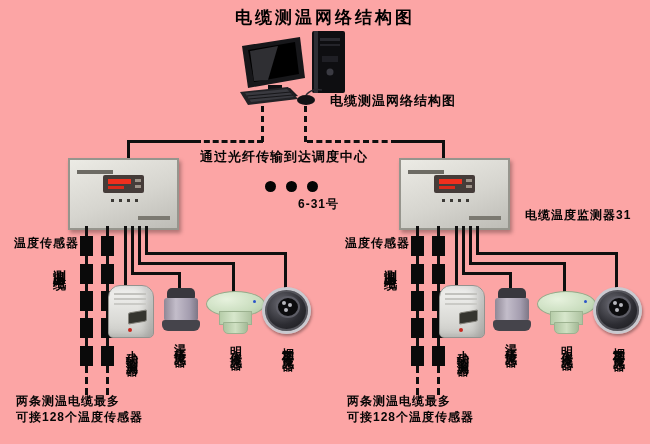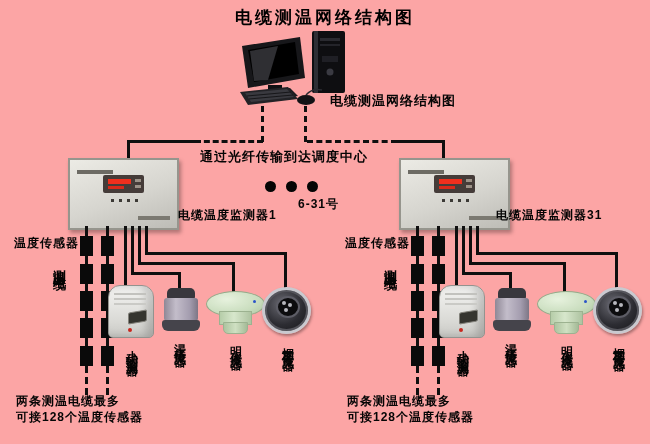--- a/index.html
+++ b/index.html
@@ -139,21 +139,20 @@
     <div class="device">
       <div class="model-strip"></div>
       <div class="led">
           <i class="r1"></i>
           <i class="r2"></i>
           <i class="mark"></i>
         </div>
       <div class="btns"></div>
       <div class="tag"></div>
     </div>
-    <div class="lbl lbl-12" style="left:178px; top:52px;">电缆温度监测器1</div>
     <div class="lbl lbl-12" style="left:14px; top:80px;">温度传感器</div>
     <div class="lbl lbl-13 vtext" style="left:50px; top:104px;">测温电缆</div>
 
     <div class="cable" style="left:80px;">
       <div class="cline"></div>
       <div class="blk" style="top:10px;"></div>
       <div class="blk" style="top:38px;"></div>
       <div class="blk" style="top:65px;"></div>
       <div class="blk" style="top:92px;"></div>
       <div class="blk" style="top:120px;"></div>
@@ -218,21 +217,21 @@
     <div class="device">
       <div class="model-strip"></div>
       <div class="led">
           <i class="r1"></i>
           <i class="r2"></i>
           <i class="mark"></i>
         </div>
       <div class="btns"></div>
       <div class="tag"></div>
     </div>
-    <div class="lbl lbl-12" style="left:165px; top:52px;text-align:right;">电缆温度监测器31</div>
+    <div class="lbl lbl-12" style="left:194px; top:52px;text-align:right;">电缆温度监测器31</div>
     <div class="lbl lbl-12" style="left:14px; top:80px;">温度传感器</div>
     <div class="lbl lbl-13 vtext" style="left:50px; top:104px;">测温电缆</div>
 
     <div class="cable" style="left:80px;">
       <div class="cline"></div>
       <div class="blk" style="top:10px;"></div>
       <div class="blk" style="top:38px;"></div>
       <div class="blk" style="top:65px;"></div>
       <div class="blk" style="top:92px;"></div>
       <div class="blk" style="top:120px;"></div>

